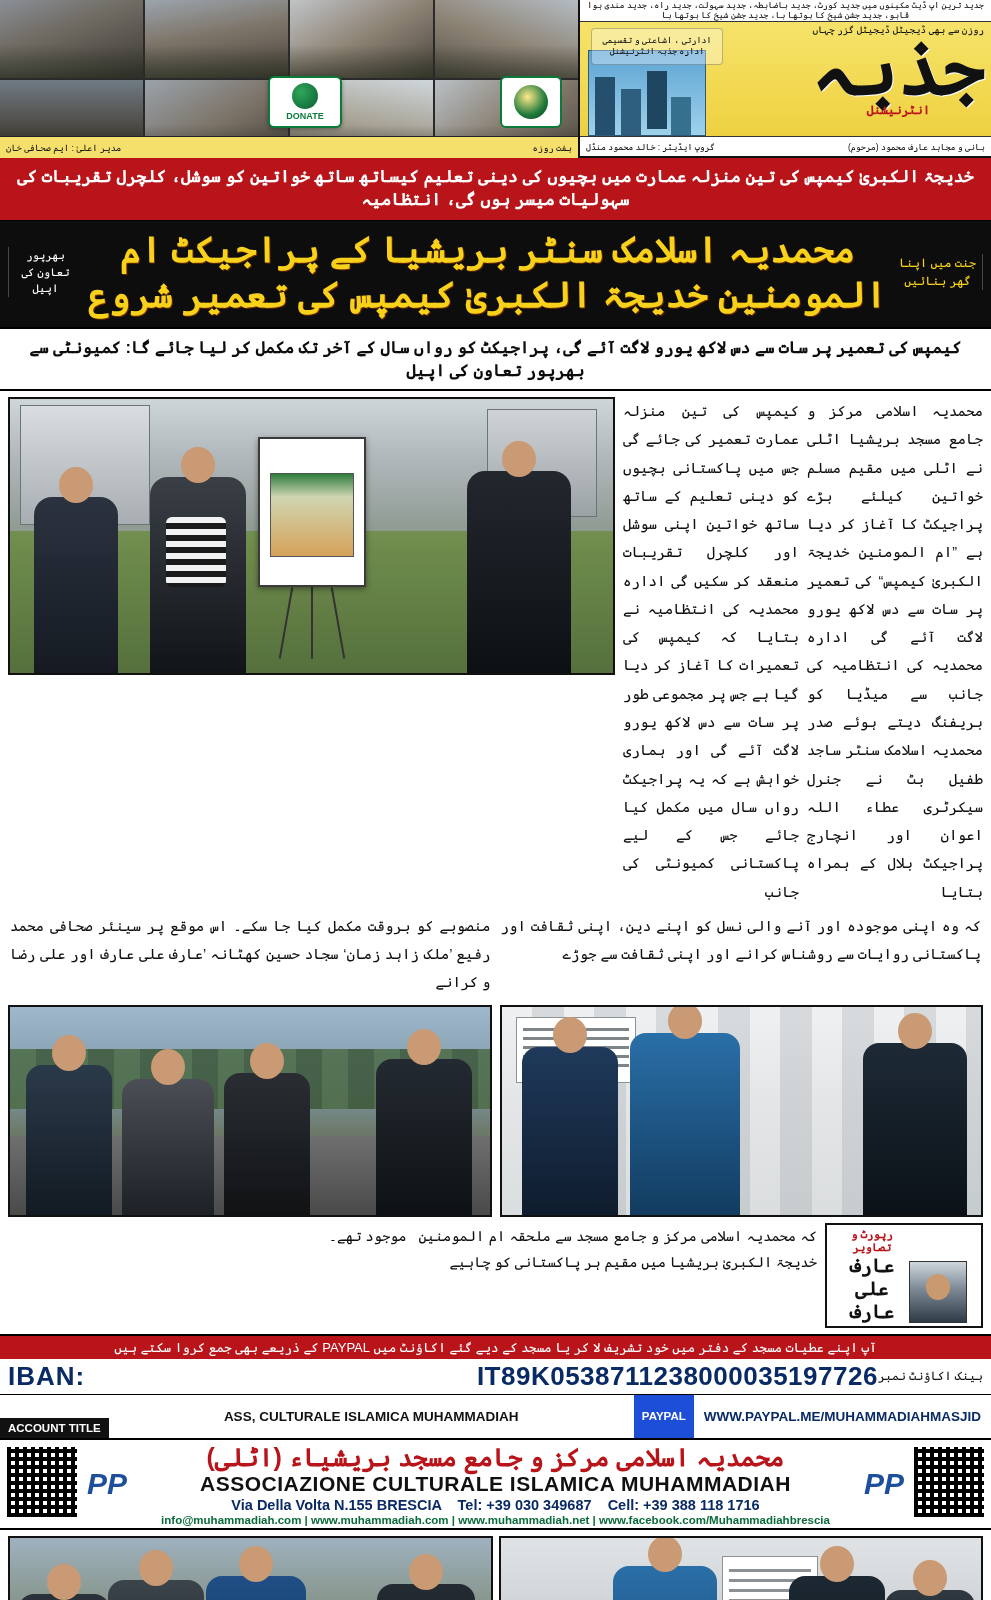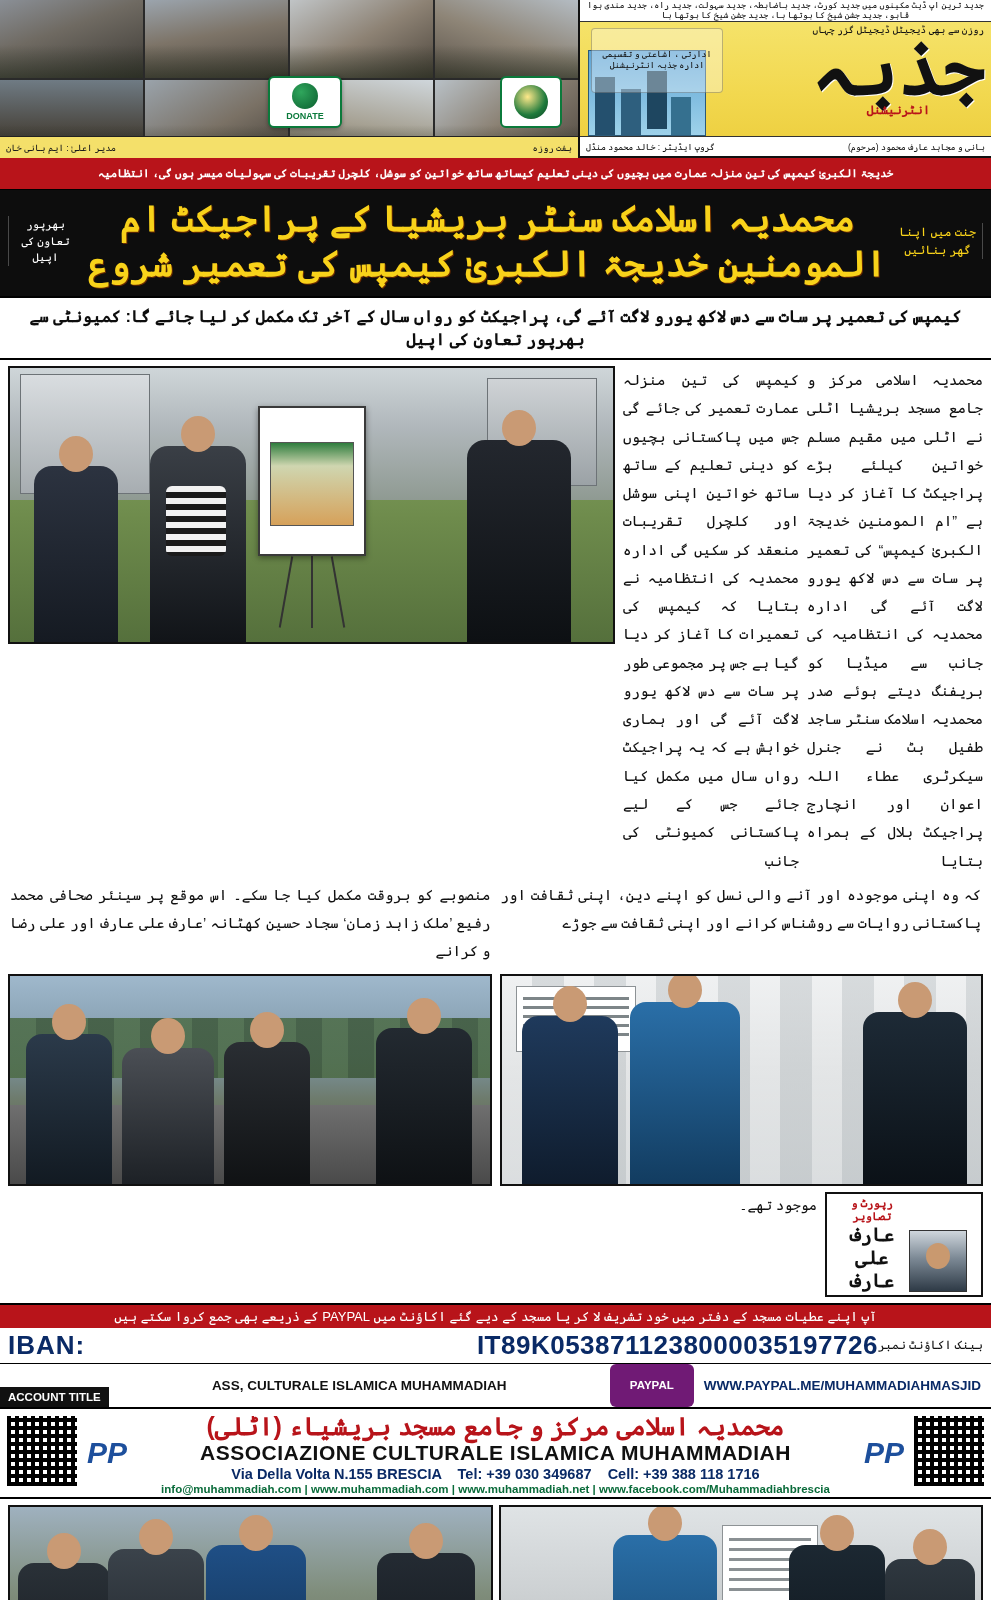--- a/index.html
+++ b/index.html
@@ -104,21 +104,21 @@
     text-shadow: 1px 1px 0 #fff;
   }
   .jazba-sub {
     font-size: 12px; color: #b8141a; font-weight: bold; letter-spacing: 1px;
   }
   .mast-urdu-small {
     position: absolute; top: 28px; right: 268px;
     width: 132px; font-size: 8.5px; color: #111;
     direction: rtl; text-align: center; line-height: 1.35;
     border: 1px solid rgba(0,0,0,.25); border-radius: 4px;
-    padding: 20px 3px; background: rgba(255,255,255,.35);
+    padding: 6px 3px; background: rgba(255,255,255,.35);
   }
   .mast-skyline {
     position: absolute; bottom: 20px; left: 8px;
     width: 118px; height: 86px;
     background: linear-gradient(180deg,#5da3d4,#9ed2ea);
     border: 1px solid #2c5a78;
     overflow: hidden;
   }
   .mast-skyline::before {
     content: "";
@@ -131,21 +131,21 @@
     height: 20px; background: #fff;
     border-top: 1px solid #333;
     display: flex; align-items: center; justify-content: space-between;
     padding: 0 6px; font-size: 8.5px; color: #111; direction: rtl;
   }
 
   
   .redbar {
     background: #b8141a; color: #fff;
     direction: rtl; text-align: center;
-    font-size: 11px; font-weight: bold;
+    font-size: 17px; font-weight: bold;
     padding: 8px 10px; line-height: 1.35;
     border-bottom: 1px solid #000;
   }
 
   
   .bigheadline {
     background: #0d0d0d;
     padding: 6px 8px 10px;
     position: relative;
     display: flex; align-items: center;
@@ -364,22 +364,22 @@
   .acct-tag {
     background: #111; color: #fff; font-size: 11.5px; font-weight: bold;
     padding: 4px 8px; display: flex; align-items: center; margin-top: 23px;
   }
   .acct-val {
     flex: 1; background: #fff; color: #111;
     font-size: 13.5px; font-weight: bold;
     display: flex; align-items: center; justify-content: center;
   }
   .pp-tag {
-    background: #701a75; color: #fff; font-size: 11.5px; font-weight: bold;
-    padding: 4px 20px; display: flex; align-items: center; border-radius: 6px;
+    background: #1d4ed8; color: #fff; font-size: 11.5px; font-weight: bold;
+    padding: 4px 8px; display: flex; align-items: center;
   }
   .pp-val {
     background: #fff; color: #0a2a66; font-size: 13.5px; font-weight: bold;
     display: flex; align-items: center; padding: 0 10px;
   }
 
   
   .contact {
     display: flex; align-items: stretch;
     border-bottom: 2px solid #000; background: #fff;
@@ -448,21 +448,21 @@
       </div>
       <div class="donate-badge">
         <span class="dot"></span>
         <span>DONATE</span>
       </div>
       <div class="logo-badge">
         <span class="crest"></span>
       </div>
       <div class="mast-band">
         <span>ہفت روزہ</span>
-        <span>مدیر اعلیٰ : ایم بانی خان</span>
+        <span>مدیر اعلیٰ : ایم صحافی خان</span>
       </div>
     </div>
 
     <div class="mast-right">
       <div class="mast-toprow">جدید ترین اپ ڈیٹ مکینوں میں جدید کورٹ، جدید باضابطہ، جدید سہولت، جدید راہ، جدید مندی ہوا قابو، جدید جشن شیخ کا بوتھا با، جدید جشن شیخ کا بوتھا با</div>
 
       <div class="mast-skyline"></div>
 
       <div class="mast-urdu-small">ادارتی ، اشاعتی و تقسیمی ادارہ جذبہ انٹرنیشنل</div>
 
@@ -554,20 +554,21 @@
     <div class="rep-card">
       <div class="rep-photo">
         <span class="rhead"></span>
       </div>
       <div class="rep-names">
         <div class="rep-role">رپورٹ و تصاویر</div>
         <div class="rep-name">عارف علی عارف</div>
       </div>
     </div>
     <div class="rep-text">
+      <div>کہ محمدیہ اسلامی مرکز و جامع مسجد سے ملحقہ ام المومنین خدیجۃ الکبریٰ بریشیا میں مقیم ہر پاکستانی کو چاہیے</div>
       <div>موجود تھے۔</div>
     </div>
   </div>
 
   <div class="bank-red">آپ اپنے عطیات مسجد کے دفتر میں خود تشریف لا کر یا مسجد کے دیے گئے اکاؤنٹ میں PAYPAL کے ذریعے بھی جمع کروا سکتے ہیں</div>
 
   <div class="iban-row">
     <span class="iban-label">IBAN:</span>
     <span class="iban-value">IT89K0538711238000035197726</span>
     <span class="iban-ur">بینک اکاؤنٹ نمبر</span>

